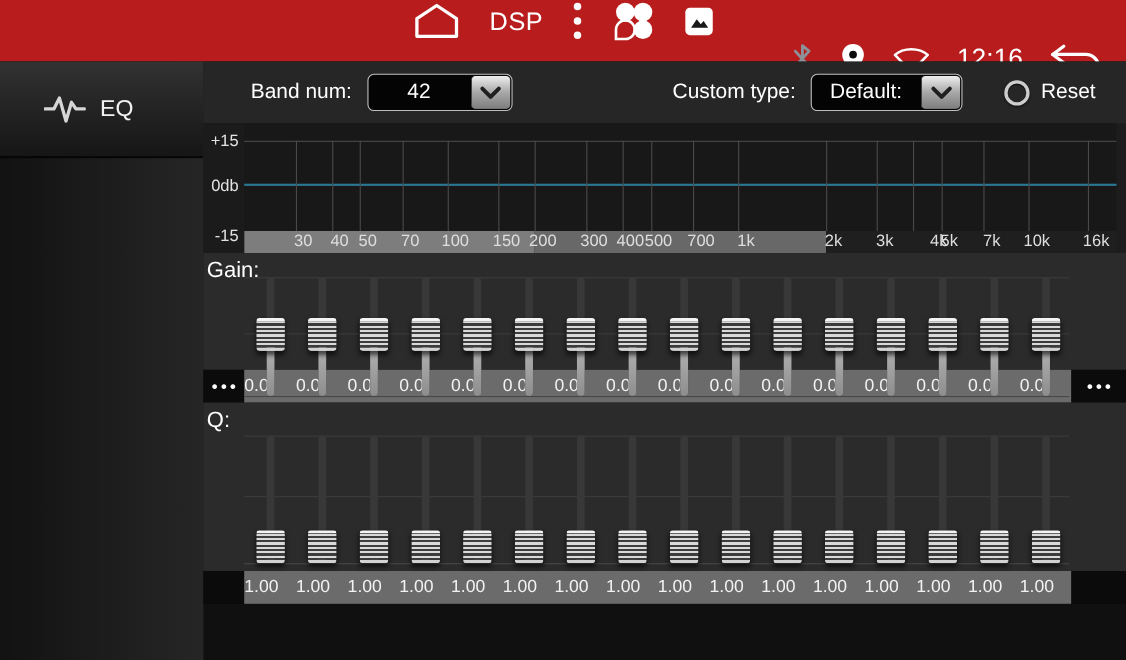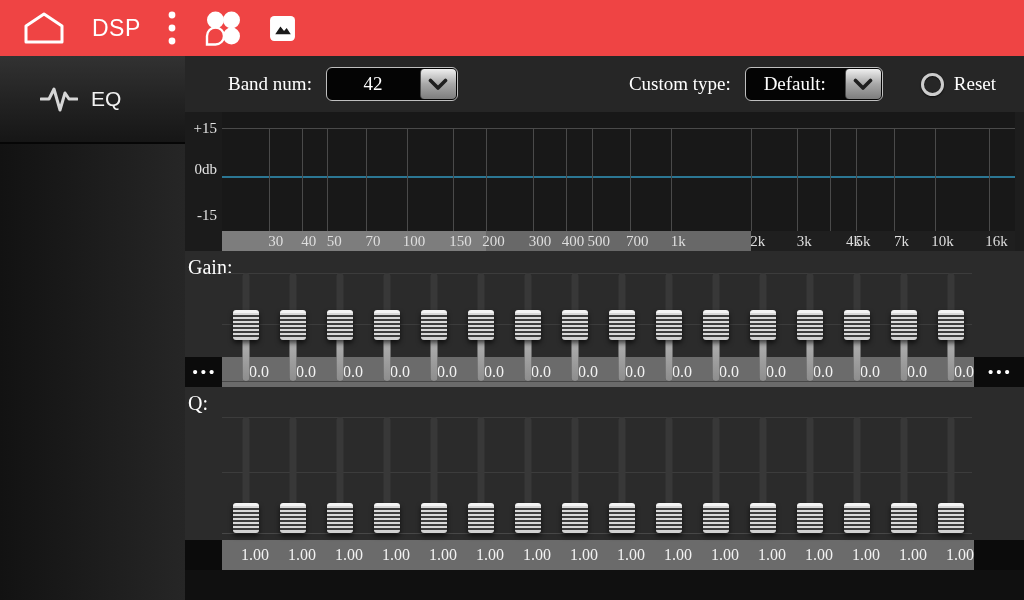--- a/index.html
+++ b/index.html
@@ -1,54 +1,54 @@
 <!DOCTYPE html>
 <html><head>
 <meta charset="utf-8">
 <style>
   * { margin:0; padding:0; box-sizing:border-box; }
   html,body { width:1024px; height:600px; overflow:hidden; background:#000;
     font-family:"Liberation Sans","DejaVu Sans",sans-serif; -webkit-font-smoothing:antialiased; }
 
   
-  .topbar { height:56px; background:#ef4444; display:flex; align-items:center; padding:0 22px; }
+  .topbar { height:56px; background:#b91c1c; display:flex; align-items:center; padding:0 22px;flex-direction:column; }
   .tb-left { display:flex; align-items:center; gap:26px; }
   .tb-right { margin-left:auto; display:flex; align-items:center; gap:24px; }
   .tb-title { color:#fff; font-size:23px; letter-spacing:.5px; }
   .tb-time { color:#fff; font-size:24px; }
   .tb-icon { display:flex; align-items:center; justify-content:center; }
 
   
   .main { display:flex; height:544px; }
   .sidebar { width:185px; background:linear-gradient(90deg,#101010,#232323); display:flex; flex-direction:column; }
   .side-item { height:88px; display:flex; align-items:center; padding-left:40px; gap:13px;
     background:linear-gradient(180deg,#323232 0%,#222 55%,#161616 100%); border-bottom:2px solid #060606; }
   .side-item.active { background:linear-gradient(170deg,#191919 0%,#2e2e2e 55%,#4e4e4e 100%); }
   .side-label { color:#f2f2f2; font-size:21px; }
   .side-rest { flex:1; background:linear-gradient(90deg,#121212,#262626); }
 
-  .content { flex:1; display:flex; flex-direction:column; background:#262626;font-family:Liberation Serif, serif; }
+  .content { flex:1; display:flex; flex-direction:column; background:#262626; }
 
   
   .controls { height:56px; display:flex; align-items:center; padding:0 28px 0 43px; background:#262626; }
   .ctl-label { color:#fff; font-size:19px; white-space:nowrap; }
   .dropdown { margin-left:14px; height:34px; background:#040404; border:1.5px solid #bfbfbf; border-radius:6px;
     display:flex; align-items:center; overflow:hidden; }
   .dd-64 { width:132px; } .dd-type { width:138px; }
   .dd-value { flex:1; text-align:center; color:#fff; font-size:19px; }
   .dd-btn { width:36px; align-self:stretch; margin:1px; border-radius:4px;
     background:linear-gradient(180deg,#efefef,#a8a8a8 50%,#7d7d7d); border-left:1px solid #4a4a4a;
     display:flex; align-items:center; justify-content:center; }
   .ctl-spacer { flex:1; }
   .reset-group { margin-left:38px; display:flex; align-items:center; gap:10px; }
   .radio { width:23px; height:23px; border-radius:50%; border:3.5px solid #cdcdcd; background:transparent;
     box-shadow:0 1px 2px rgba(0,0,0,.7), inset 0 1px 1px rgba(0,0,0,.6); }
 
   
-  .graph { height:139px; background:#1d1d1d; display:flex; }
+  .graph { height:118px; background:#1d1d1d; display:flex; }
   .ylabels { width:37px; position:relative; background:#1b1b1b; }
   .ylab { position:absolute; right:5px; transform:translateY(-50%); color:#e3e3e3; font-size:15px; }
   .plot { width:793px; position:relative; background:#181818; }
   .gridzone { position:absolute; left:0; right:0; top:16px; bottom:20px; }
   .vline { position:absolute; top:0; bottom:0; width:1px; background:#4a4a4a; }
   .hline-top { position:absolute; top:0; left:0; right:0; height:1px; background:#4a4a4a; }
   .zeroline { position:absolute; top:47%; left:0; right:0; height:2px; background:#2b7693; }
   .strip { position:absolute; left:0; right:0; bottom:0; height:20px; background:#1f1f1f; overflow:hidden; }
   .seg { position:absolute; top:0; bottom:0; }
   .ticklab { position:absolute; top:0; height:20px; line-height:20px; transform:translateX(-50%);
@@ -73,21 +73,21 @@
     border-top:3px solid #f4f4f4; border-bottom:3px solid #d2d2d2;
     box-shadow:0 3px 5px rgba(0,0,0,.65); }
 
   
   .valrow { height:30px; display:flex; background:#0b0b0b; }
   .more { width:37px; background:#0b0b0b; color:#fff; display:flex; align-items:center; justify-content:center;
     font-size:15px; font-weight:bold; letter-spacing:3px; padding-left:3px; }
   .more.r { width:50px; }
   .endcap { width:37px; background:#0b0b0b; } .endcap.r { width:50px; }
   .vals { width:752px; background:#6b6b6b; display:flex; }
-  .vcell { width:47px; text-align:right; line-height:30px; font-size:16px; color:#f2f2f2; }
+  .vcell { width:47px; text-align:left; line-height:30px; font-size:16px; color:#f2f2f2; }
   .bottom-fill { flex:1; background:#101010; }
 </style>
 </head>
 <body>
 
 <div class="topbar">
   <div class="tb-left">
     <span class="tb-icon">
       <svg width="44" height="34" viewBox="0 0 44 34">
           <path d="M4 15 L22 3 L40 15 V31 H4 Z" fill="none" stroke="#fff" stroke-width="3" stroke-linejoin="round"></path>
@@ -106,20 +106,45 @@
         <circle cx="12" cy="11" r="8.5" fill="#fff"></circle>
         <circle cx="28" cy="11" r="8.5" fill="#fff"></circle>
         <circle cx="28" cy="27" r="8.5" fill="#fff"></circle>
         <path d="M3.5 35.5 L3.5 27 A8.5 8.5 0 1 1 12 35.5 Z" fill="none" stroke="#fff" stroke-width="2.4"></path>
       </svg>
     </span>
     <span class="tb-icon">
       <svg width="27" height="27" viewBox="0 0 26 26">
           <rect x="1" y="1" width="24" height="24" rx="4" fill="#fff"></rect>
           <path d="M6 18.5 L11 11 L14.5 15.5 L17 12.5 L21 18.5 Z" fill="#1a1a1a"></path>
+        </svg>
+    </span>
+  </div>
+  <div class="tb-right">
+    <span class="tb-icon">
+      <svg width="21" height="31" viewBox="0 0 21 31">
+          <path d="M4 8.5 L16.5 22.5 L10.5 27.5 V3.5 L16.5 8.5 L4 22.5" stroke="#8b9196" stroke-width="2.6" fill="none" stroke-linejoin="round" stroke-linecap="round"></path>
+        </svg>
+    </span>
+    <span class="tb-icon">
+      <svg width="23" height="29" viewBox="0 0 22 28">
+          <path d="M11 1 C5.5 1 1.5 5.2 1.5 10.3 C1.5 17 11 27 11 27 C11 27 20.5 17 20.5 10.3 C20.5 5.2 16.5 1 11 1 Z" fill="#fff"></path>
+          <circle cx="11" cy="10.2" r="3.4" fill="#0a0a0a"></circle>
+        </svg>
+    </span>
+    <span class="tb-icon">
+      <svg width="35" height="27" viewBox="0 0 34 26">
+          <path d="M2.5 9.5 C10 2.8 24 2.8 31.5 9.5 L17 24.5 Z" fill="none" stroke="#fff" stroke-width="2.3" stroke-linejoin="round"></path>
+        </svg>
+    </span>
+    <span class="tb-time">12:16</span>
+    <span class="tb-icon">
+      <svg width="48" height="30" viewBox="0 0 48 30">
+          <path d="M13 3 L3 10.5 L13 18" fill="none" stroke="#fff" stroke-width="3" stroke-linecap="round" stroke-linejoin="round"></path>
+          <path d="M3 10.5 H33 C39.5 10.5 44.5 15.5 44.5 21.5 V27" fill="none" stroke="#fff" stroke-width="3" stroke-linecap="round"></path>
         </svg>
     </span>
   </div>
 </div>
 
 <div class="main">
 
   <div class="sidebar">
     <div class="side-item">
       <span class="tb-icon">

